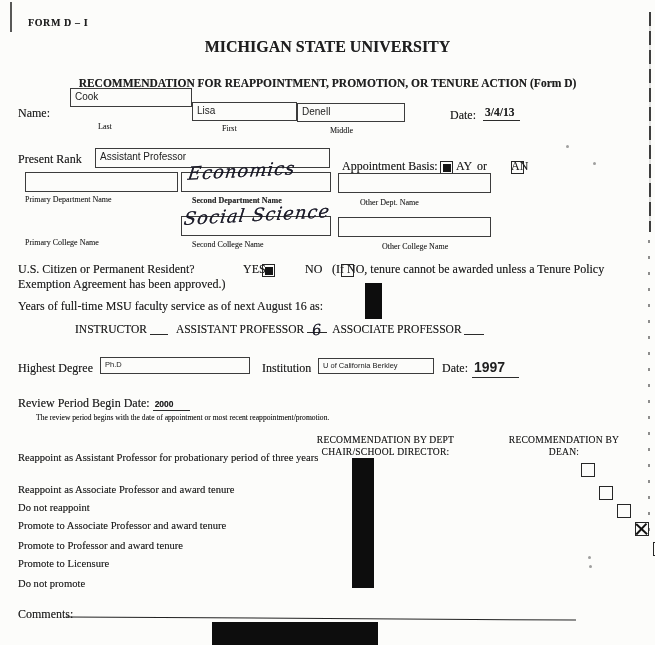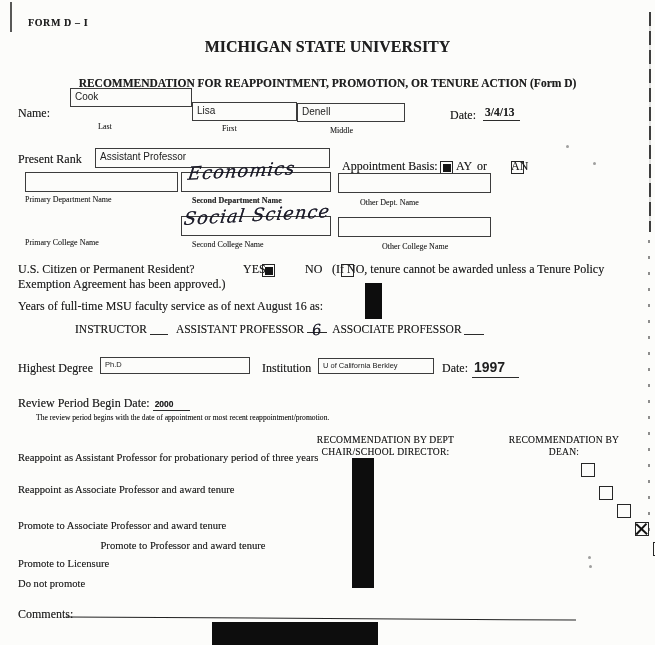--- a/index.html
+++ b/index.html
@@ -164,22 +164,23 @@
     <div>CHAIR/SCHOOL DIRECTOR:</div>
   </div>
   <div class="abs txt hdr" style="left:490px; top:434px; width:148px; white-space:normal;">
     <div>RECOMMENDATION BY</div>
     <div>DEAN:</div>
   </div>
 
   
   <div class="abs txt rowlbl" style="left:18px; top:452px; width:322px;">Reappoint as Assistant Professor for probationary period of three years</div>
   <div class="abs txt rowlbl" style="left:18px; top:484px; width:330px;">Reappoint as Associate Professor and award tenure</div>
+  <div class="abs txt rowlbl" style="left:18px; top:502px; width:330px;">Do not reappoint</div>
   <div class="abs txt rowlbl" style="left:18px; top:520px; width:330px;">Promote to Associate Professor and award tenure</div>
-  <div class="abs txt rowlbl" style="left:18px; top:540px; width:330px;text-align:center;">Promote to Professor and award tenure</div>
+  <div class="abs txt rowlbl" style="left:18px; top:540px; width:330px;">Promote to Professor and award tenure</div>
   <div class="abs txt rowlbl" style="left:18px; top:558px; width:330px;">Promote to Licensure</div>
   <div class="abs txt rowlbl" style="left:18px; top:578px; width:330px;">Do not promote</div>
 
   
   <span class="abs cb xstyle" style="left:513px; top:461px; width:14px; height:14px;"></span>
   <span class="abs cb xstyle" style="left:513px; top:484px; width:14px; height:14px;"></span>
   <span class="abs cb xstyle" style="left:513px; top:502px; width:14px; height:14px;"></span>
   <span class="abs cb xstyle checked" style="left:513px; top:520px; width:14px; height:14px;"></span>
   <span class="abs cb xstyle" style="left:513px; top:540px; width:14px; height:14px;"></span>
   

